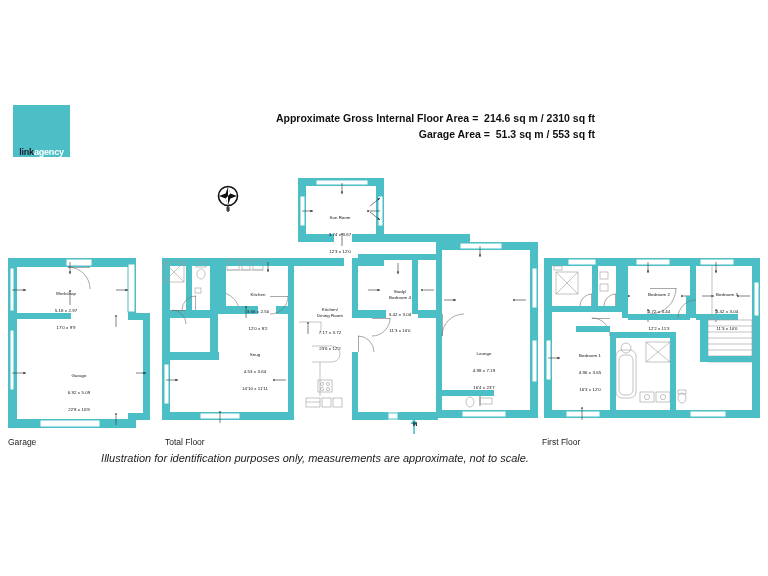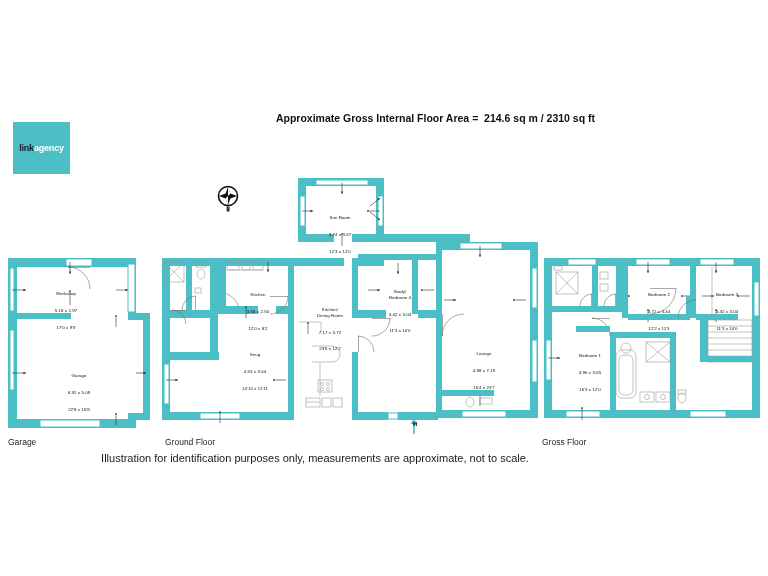--- a/index.html
+++ b/index.html
@@ -1,34 +1,34 @@
 <!DOCTYPE html>
 <html><head>
 <meta charset="utf-8">
 <style>
   html,body{margin:0;padding:0;background:#ffffff;}
   body{width:768px;height:576px;overflow:hidden;
        font-family:"Liberation Sans","DejaVu Sans",sans-serif;color:#1a1a1a;}
   #page{position:relative;width:768px;height:576px;background:#fff;}
 
   
-  .logo-box{position:absolute;left:13px;top:122px;width:57px;height:52px;
-            background:#4cbfc6;display:flex;align-items:center;justify-content:center;}
+  .logo-box{position:absolute;left:13px;top:105px;width:57px;height:52px;
+            background:#4cbfc6;display:flex;align-items:flex-end;justify-content:center;}
   .logo-text{font-size:9px;font-weight:700;letter-spacing:-0.2px;line-height:1;}
   .logo-link{color:#1c1c2b;}
   .logo-agency{color:#ffffff;}
 
   
   .heading{position:absolute;left:185px;top:110px;width:410px;text-align:right;}
   .heading div{font-size:10.5px;font-weight:700;color:#101010;line-height:16px;
                white-space:pre;}
 
   
   .footer{position:absolute;left:0;top:452px;width:630px;text-align:center;
-          font-size:11px;color:#1a1a1a;}
+          font-size:11px;color:#1a1a1a;font-style:italic;}
   .floorlabel{position:absolute;font-size:8.5px;color:#222;}
 
   
   .plan{position:absolute;left:0;top:0;width:768px;height:576px;
         pointer-events:none;}
 
   
   .rm{position:absolute;text-align:center;font-size:4.4px;line-height:5.6px;
       color:#111;white-space:pre;letter-spacing:0.05px;}
 
@@ -45,20 +45,21 @@
 <body>
 
 <div id="page">
 
   <div class="logo-box">
     <span class="logo-text"><span class="logo-link">link</span><span class="logo-agency">agency</span></span>
   </div>
 
   <div class="heading">
     <div>Approximate Gross Internal Floor Area =  214.6 sq m / 2310 sq ft</div>
+    <div>Garage Area =  51.3 sq m / 553 sq ft</div>
   </div>
 
   <svg class="plan" viewBox="0 0 768 576">
     <defs>
       <style>
         .w  { fill:#4cbfc6; }                 /* solid teal wall */
         .op { fill:#ffffff; stroke:#4cbfc6; stroke-width:1; } /* opening / glazing */
         .f  { fill:none; stroke:#7d7d7d; stroke-width:0.7; }  /* fixtures */
         .fl { fill:none; stroke:#9a9a9a; stroke-width:0.6; }
         .dl { fill:none; stroke:#6f6f6f; stroke-width:0.6; }  /* door swing */
@@ -396,17 +397,17 @@
     <div>3.42 x 3.04</div>
     <div>11'3 x 10'0</div>
   </div>
 
   <div class="compass">
     <div class="n">N</div>
   </div>
   <div class="inmark">IN</div>
 
   <div class="floorlabel" style="left:8px;top:437px;">Garage</div>
-  <div class="floorlabel" style="left:165px;top:437px;">Ground Floor</div>
-  <div class="floorlabel" style="left:542px;top:437px;">Gross Floor</div>
+  <div class="floorlabel" style="left:165px;top:437px;">Total Floor</div>
+  <div class="floorlabel" style="left:542px;top:437px;">First Floor</div>
 
   <div class="footer">Illustration for identification purposes only, measurements are approximate, not to scale.</div>
 </div>
 
 </body></html>

